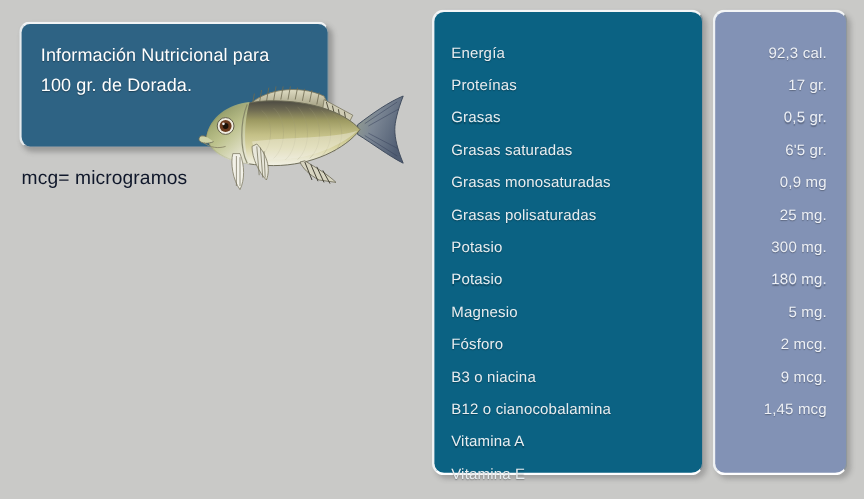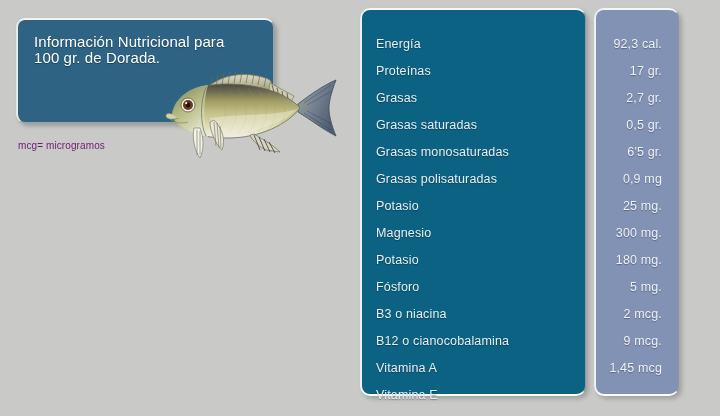--- a/index.html
+++ b/index.html
@@ -38,32 +38,32 @@
     box-shadow: 3px 3px 4px rgba(80,80,80,0.38);
     z-index: 2;
   }
   .title-text {
     position: absolute;
     left: 16px;
     top: 14px;
     width: 228px;
     color: #ffffff;
     font-size: 15px;
-    line-height: 16px;
+    line-height: 25px;
     letter-spacing: 0.1px;
     white-space: pre-line;
     text-shadow: 0 1px 1px rgba(0,0,0,0.35);
   }
 
   .legend-note {
     position: absolute;
     left: 18px;
     top: 140px;
-    color: #701a75;
-    font-size: 10px;
+    color: #0f172a;
+    font-size: 16px;
     letter-spacing: 0.1px;
     z-index: 2;
   }
 
   
   .fish-wrap {
     position: absolute;
     left: 148px;
     top: 58px;
     width: 192px;
@@ -87,21 +87,21 @@
     border-bottom: 2px solid #ffffff;
     box-sizing: border-box;
     box-shadow: 3px 3px 4px rgba(80,80,80,0.32);
   }
 
   
   .values-panel {
     position: absolute;
     left: 594px;
     top: 8px;
-    width: 85px;
+    width: 112px;
     height: 388px;
     background: #8292b5;
     border-radius: 10px;
     border-top: 2px solid #f4f6f7;
     border-left: 2px solid #eef1f3;
     border-right: 1px solid #8e979c;
     border-bottom: 2px solid #ffffff;
     box-sizing: border-box;
     box-shadow: 3px 3px 4px rgba(80,80,80,0.32);
   }
@@ -252,35 +252,34 @@
 
   <div class="labels-panel">
     <div class="rows" id="labels-rows">
         <div class="row">Energía</div>
         <div class="row">Proteínas</div>
         <div class="row">Grasas</div>
         <div class="row">Grasas saturadas</div>
         <div class="row">Grasas monosaturadas</div>
         <div class="row">Grasas polisaturadas</div>
         <div class="row">Potasio</div>
+        <div class="row">Potasio</div>
         <div class="row">Magnesio</div>
-        <div class="row">Potasio</div>
         <div class="row">Fósforo</div>
         <div class="row">B3 o niacina</div>
         <div class="row">B12 o cianocobalamina</div>
         <div class="row">Vitamina A</div>
         <div class="row">Vitamina E</div>
       </div>
   </div>
 
   <div class="values-panel">
     <div class="rows" id="values-rows">
         <div class="row">92,3 cal.</div>
         <div class="row">17 gr.</div>
-        <div class="row">2,7 gr.</div>
         <div class="row">0,5 gr.</div>
         <div class="row">6'5 gr.</div>
         <div class="row">0,9 mg</div>
         <div class="row">25 mg.</div>
         <div class="row">300 mg.</div>
         <div class="row">180 mg.</div>
         <div class="row">5 mg.</div>
         <div class="row">2 mcg.</div>
         <div class="row">9 mcg.</div>
         <div class="row">1,45 mcg</div>

